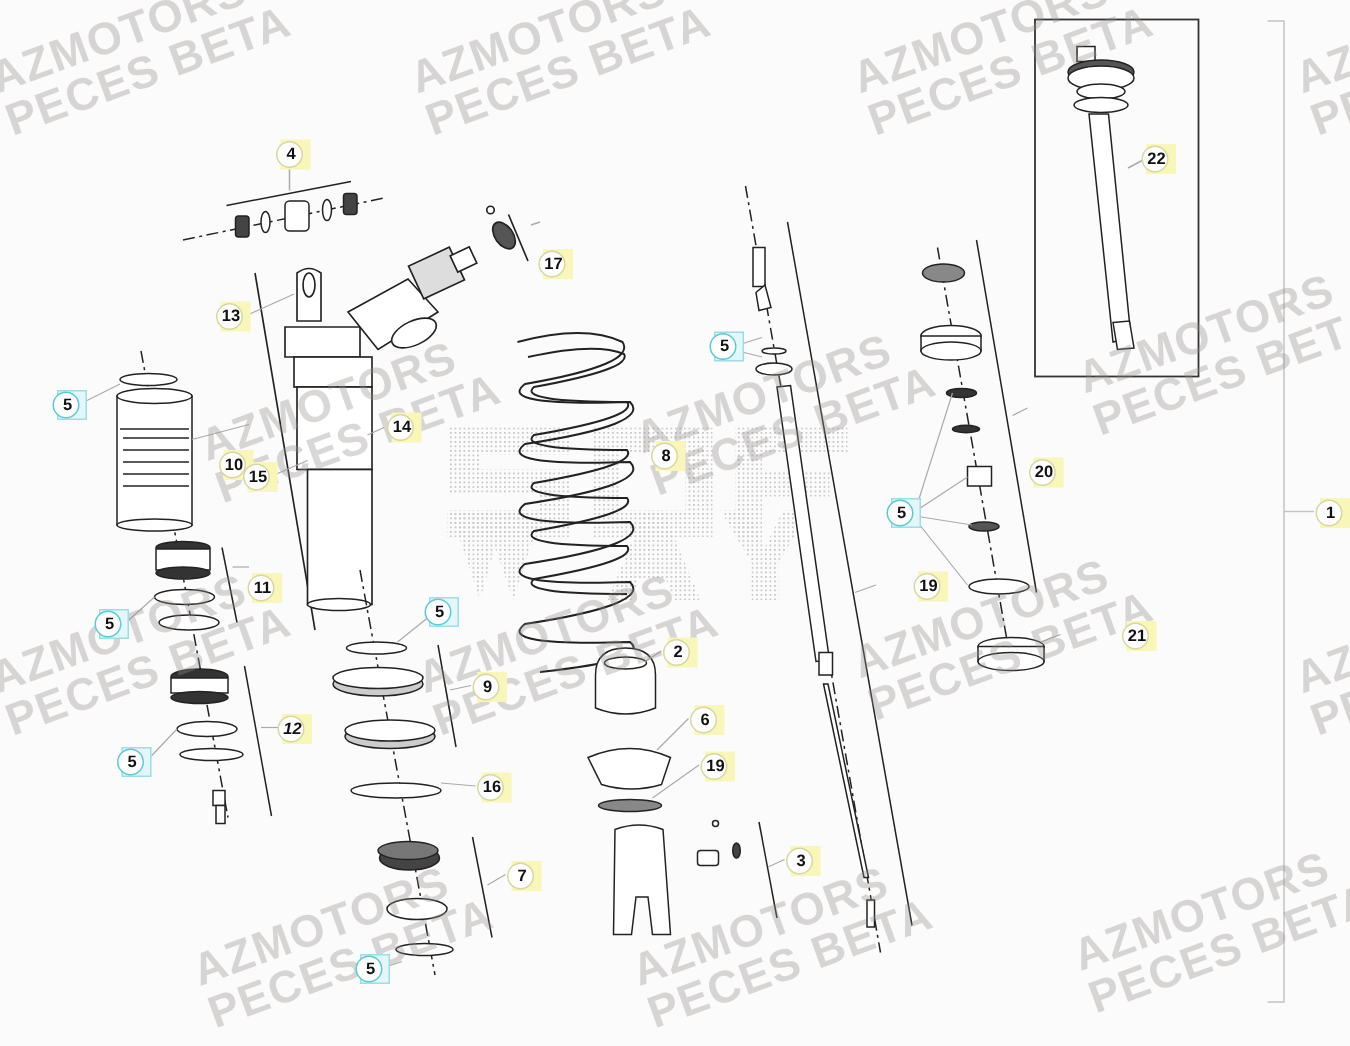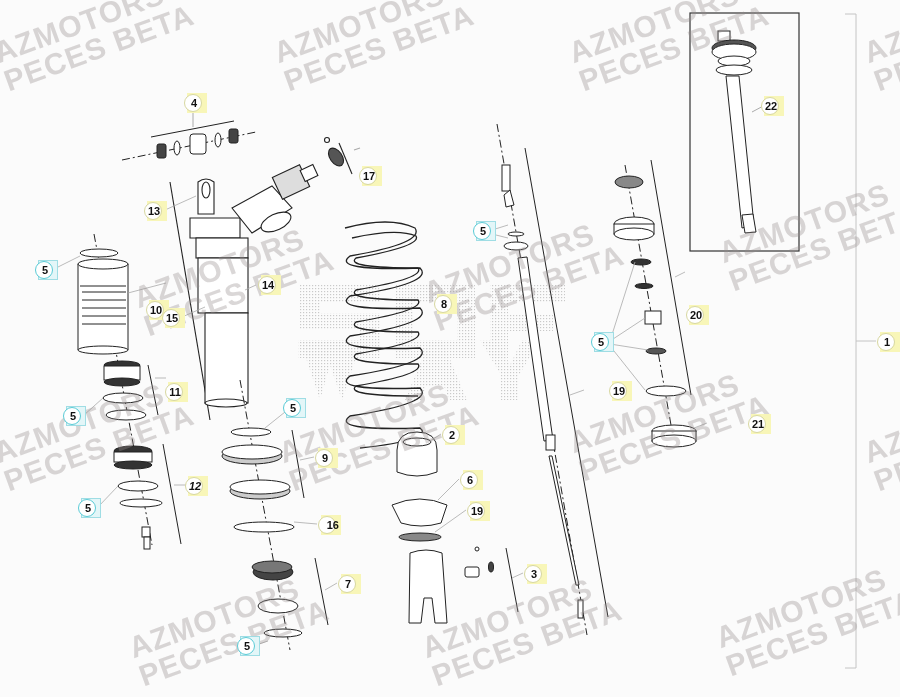--- a/index.html
+++ b/index.html
@@ -370,21 +370,21 @@
       <div class="callout" style="left: 257px; top: 276px;">
     <div class="tag"></div>
     <div class="ring"></div>
     <span class="num">14</span>
   </div>
       <div class="callout" style="left: 161px; top: 309px;">
     <div class="tag"></div>
     <div class="ring"></div>
     <span class="num">15</span>
   </div>
-      <div class="callout" style="left: 317px; top: 516px; justify-content: flex-end;">
+      <div class="callout" style="left: 317px; top: 516px;">
     <div class="tag"></div>
     <div class="ring"></div>
     <span class="num">16</span>
   </div>
       <div class="callout" style="left: 358px; top: 141px; margin-top: 26px;">
     <div class="tag"></div>
     <div class="ring"></div>
     <span class="num">17</span>
   </div>
       <div class="callout" style="left: 466px; top: 502px;">

